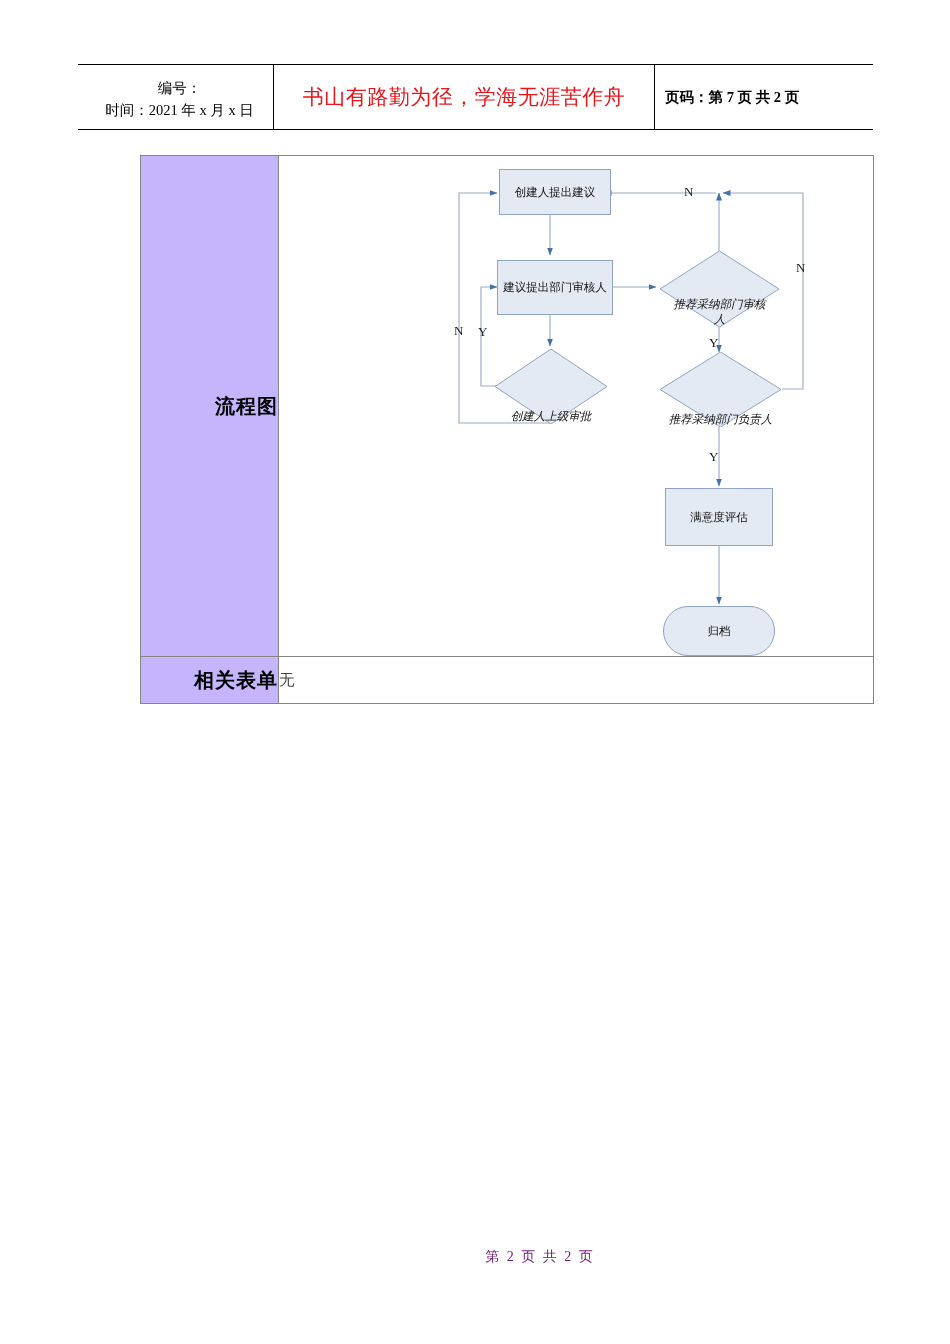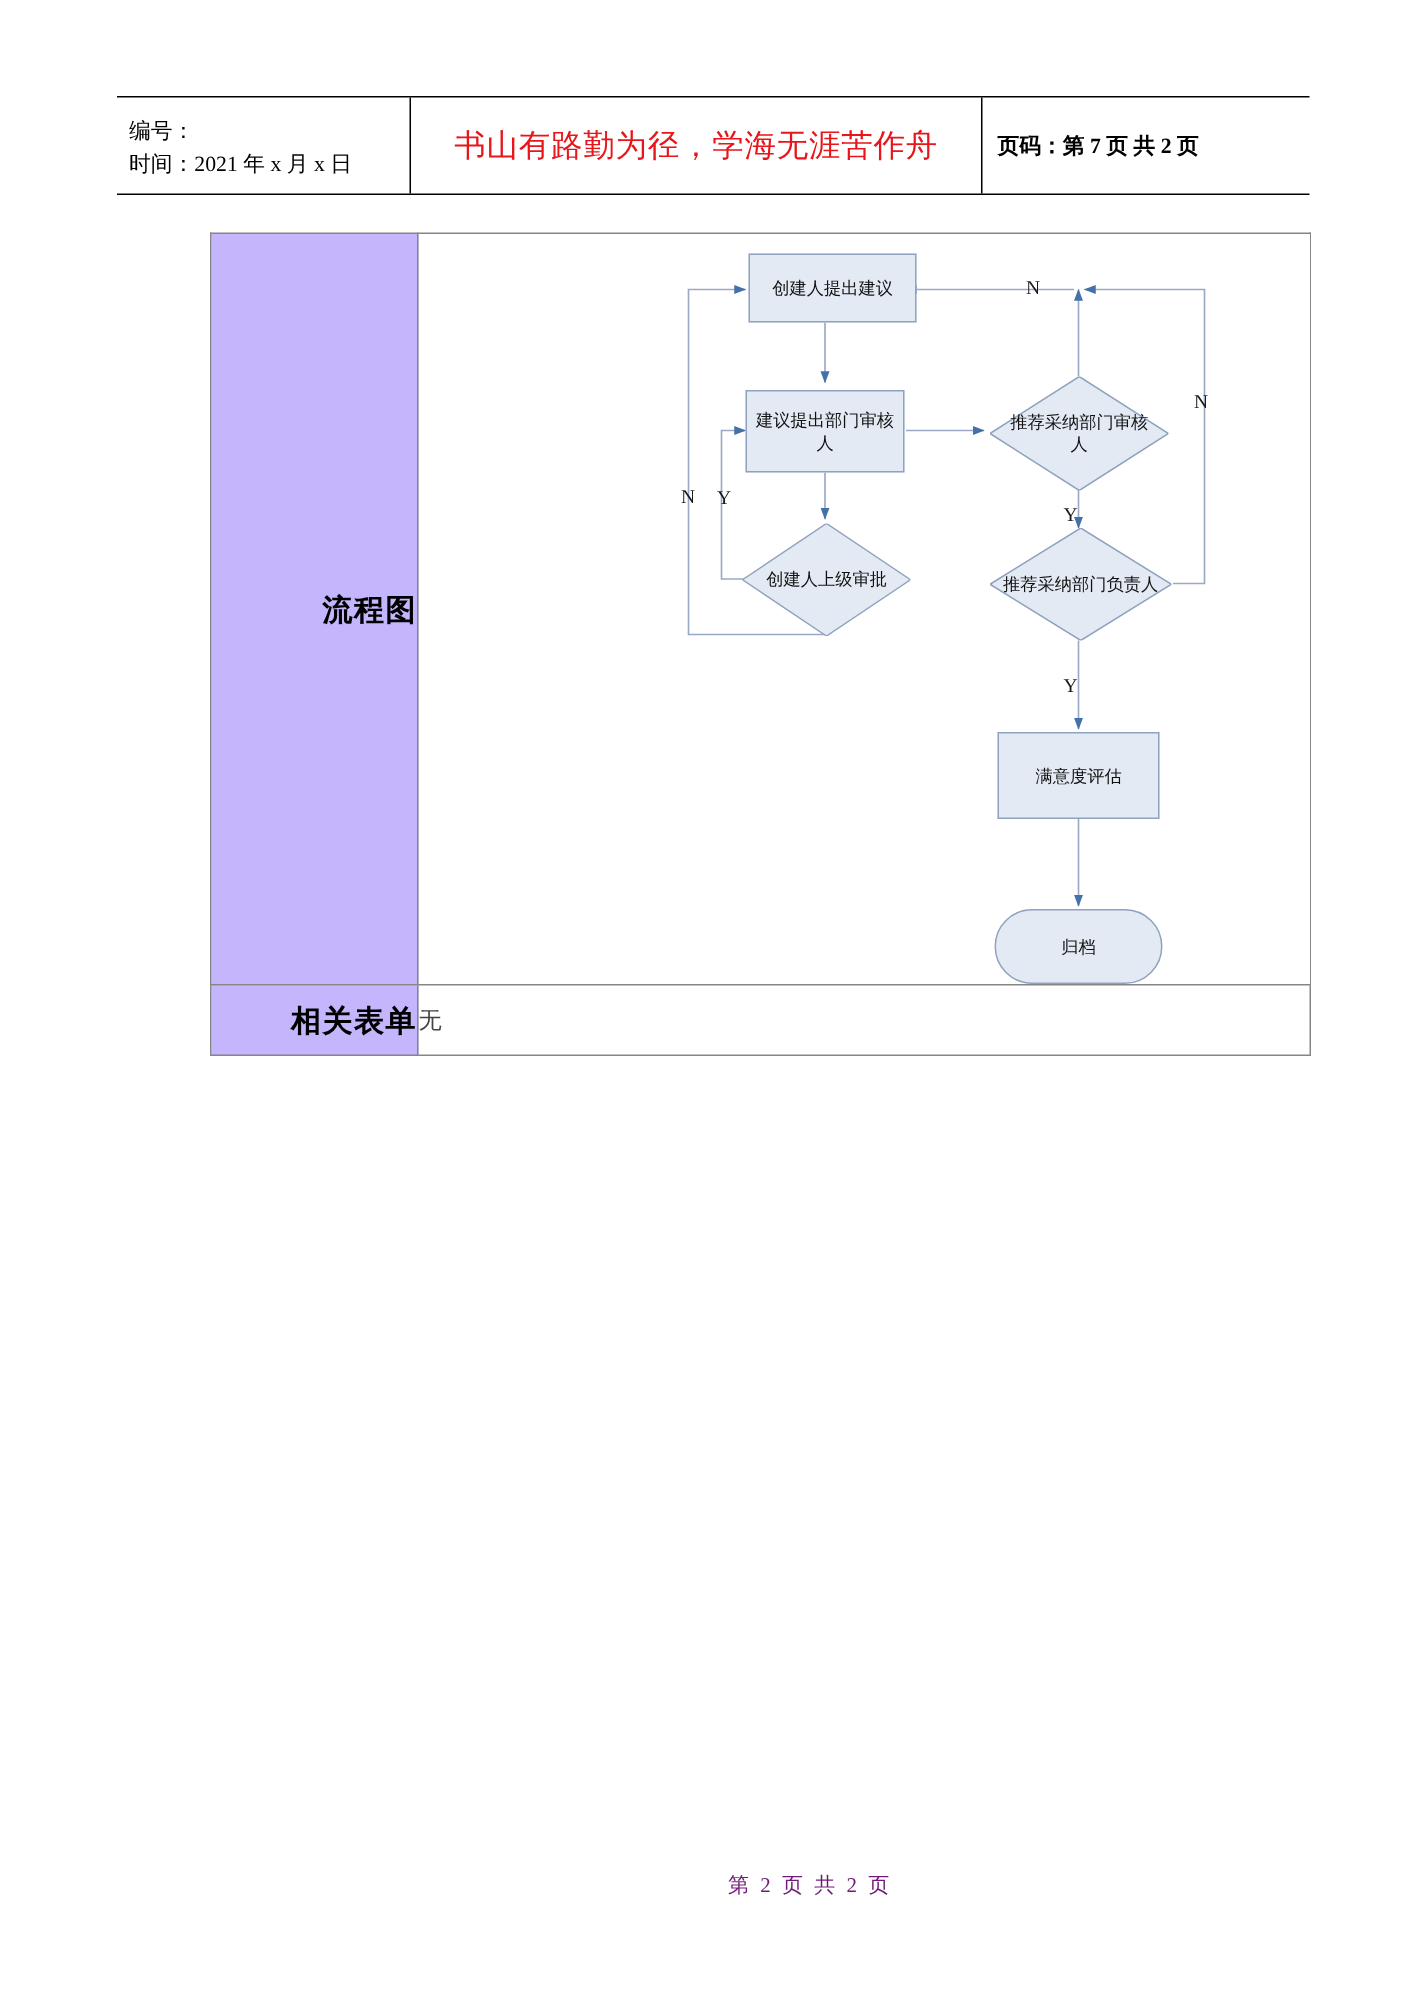--- a/index.html
+++ b/index.html
@@ -21,20 +21,21 @@
     position: absolute;
     left: 78px;
     top: 64px;
     width: 795px;
     height: 66px;
     border-top: 1.2px solid #000;
     border-bottom: 1.2px solid #000;
     box-sizing: border-box;
     display: flex;
     align-items: stretch;
+    text-align: center;
   }
   .hdr-left {
     width: 196px;
     box-sizing: border-box;
     border-right: 1.2px solid #000;
     padding: 5px 0 0 8px;
     display: flex;
     flex-direction: column;
     justify-content: center;
     line-height: 1.45;
@@ -121,22 +122,23 @@
     font-size: 11.5px;
     color: #111;
     line-height: 1.3;
     padding: 0 4px;
   }
   .node.terminator { border-radius: 28px; }
 
   .diamond-wrap {
     position: absolute;
     display: flex;
-    align-items: center;
-    justify-content: center;
+    align-items: flex-end;
+    justify-content: center;
+    font-style: italic;
   }
   .diamond-wrap .dshape {
     position: absolute;
     left: 0; top: 0;
     width: 100%; height: 100%;
   }
   .diamond-wrap .dlabel {
     position: relative;
     z-index: 2;
     text-align: center;
@@ -217,21 +219,21 @@
             <path d="M217,230 L202,230 L202,131 L218,131"></path>
 
             <path d="M503,233 L524,233 L524,37 L444,37"></path>
           </g>
         </svg>
 
         <div class="node" style="left:220px; top:13px; width:112px; height:46px;">
           <span>创建人提出建议</span>
         </div>
 
-        <div class="node" style="left:218px; top:104px; width:106px; height:55px;">
+        <div class="node" style="left:218px; top:104px; width:116px; height:55px;">
           <span>建议提出部门审核人</span>
         </div>
 
         <div class="diamond-wrap" style="left:216px; top:193px; width:112px; height:75px;">
           <svg class="dshape" viewBox="0 0 112 75" preserveAspectRatio="none">
             <polygon points="56,0 112,37.5 56,75 0,37.5" fill="#e4eaf4" stroke="#8fa2bf" stroke-width="1"></polygon>
           </svg>
           <span class="dlabel">创建人上级审批</span>
         </div>
 

